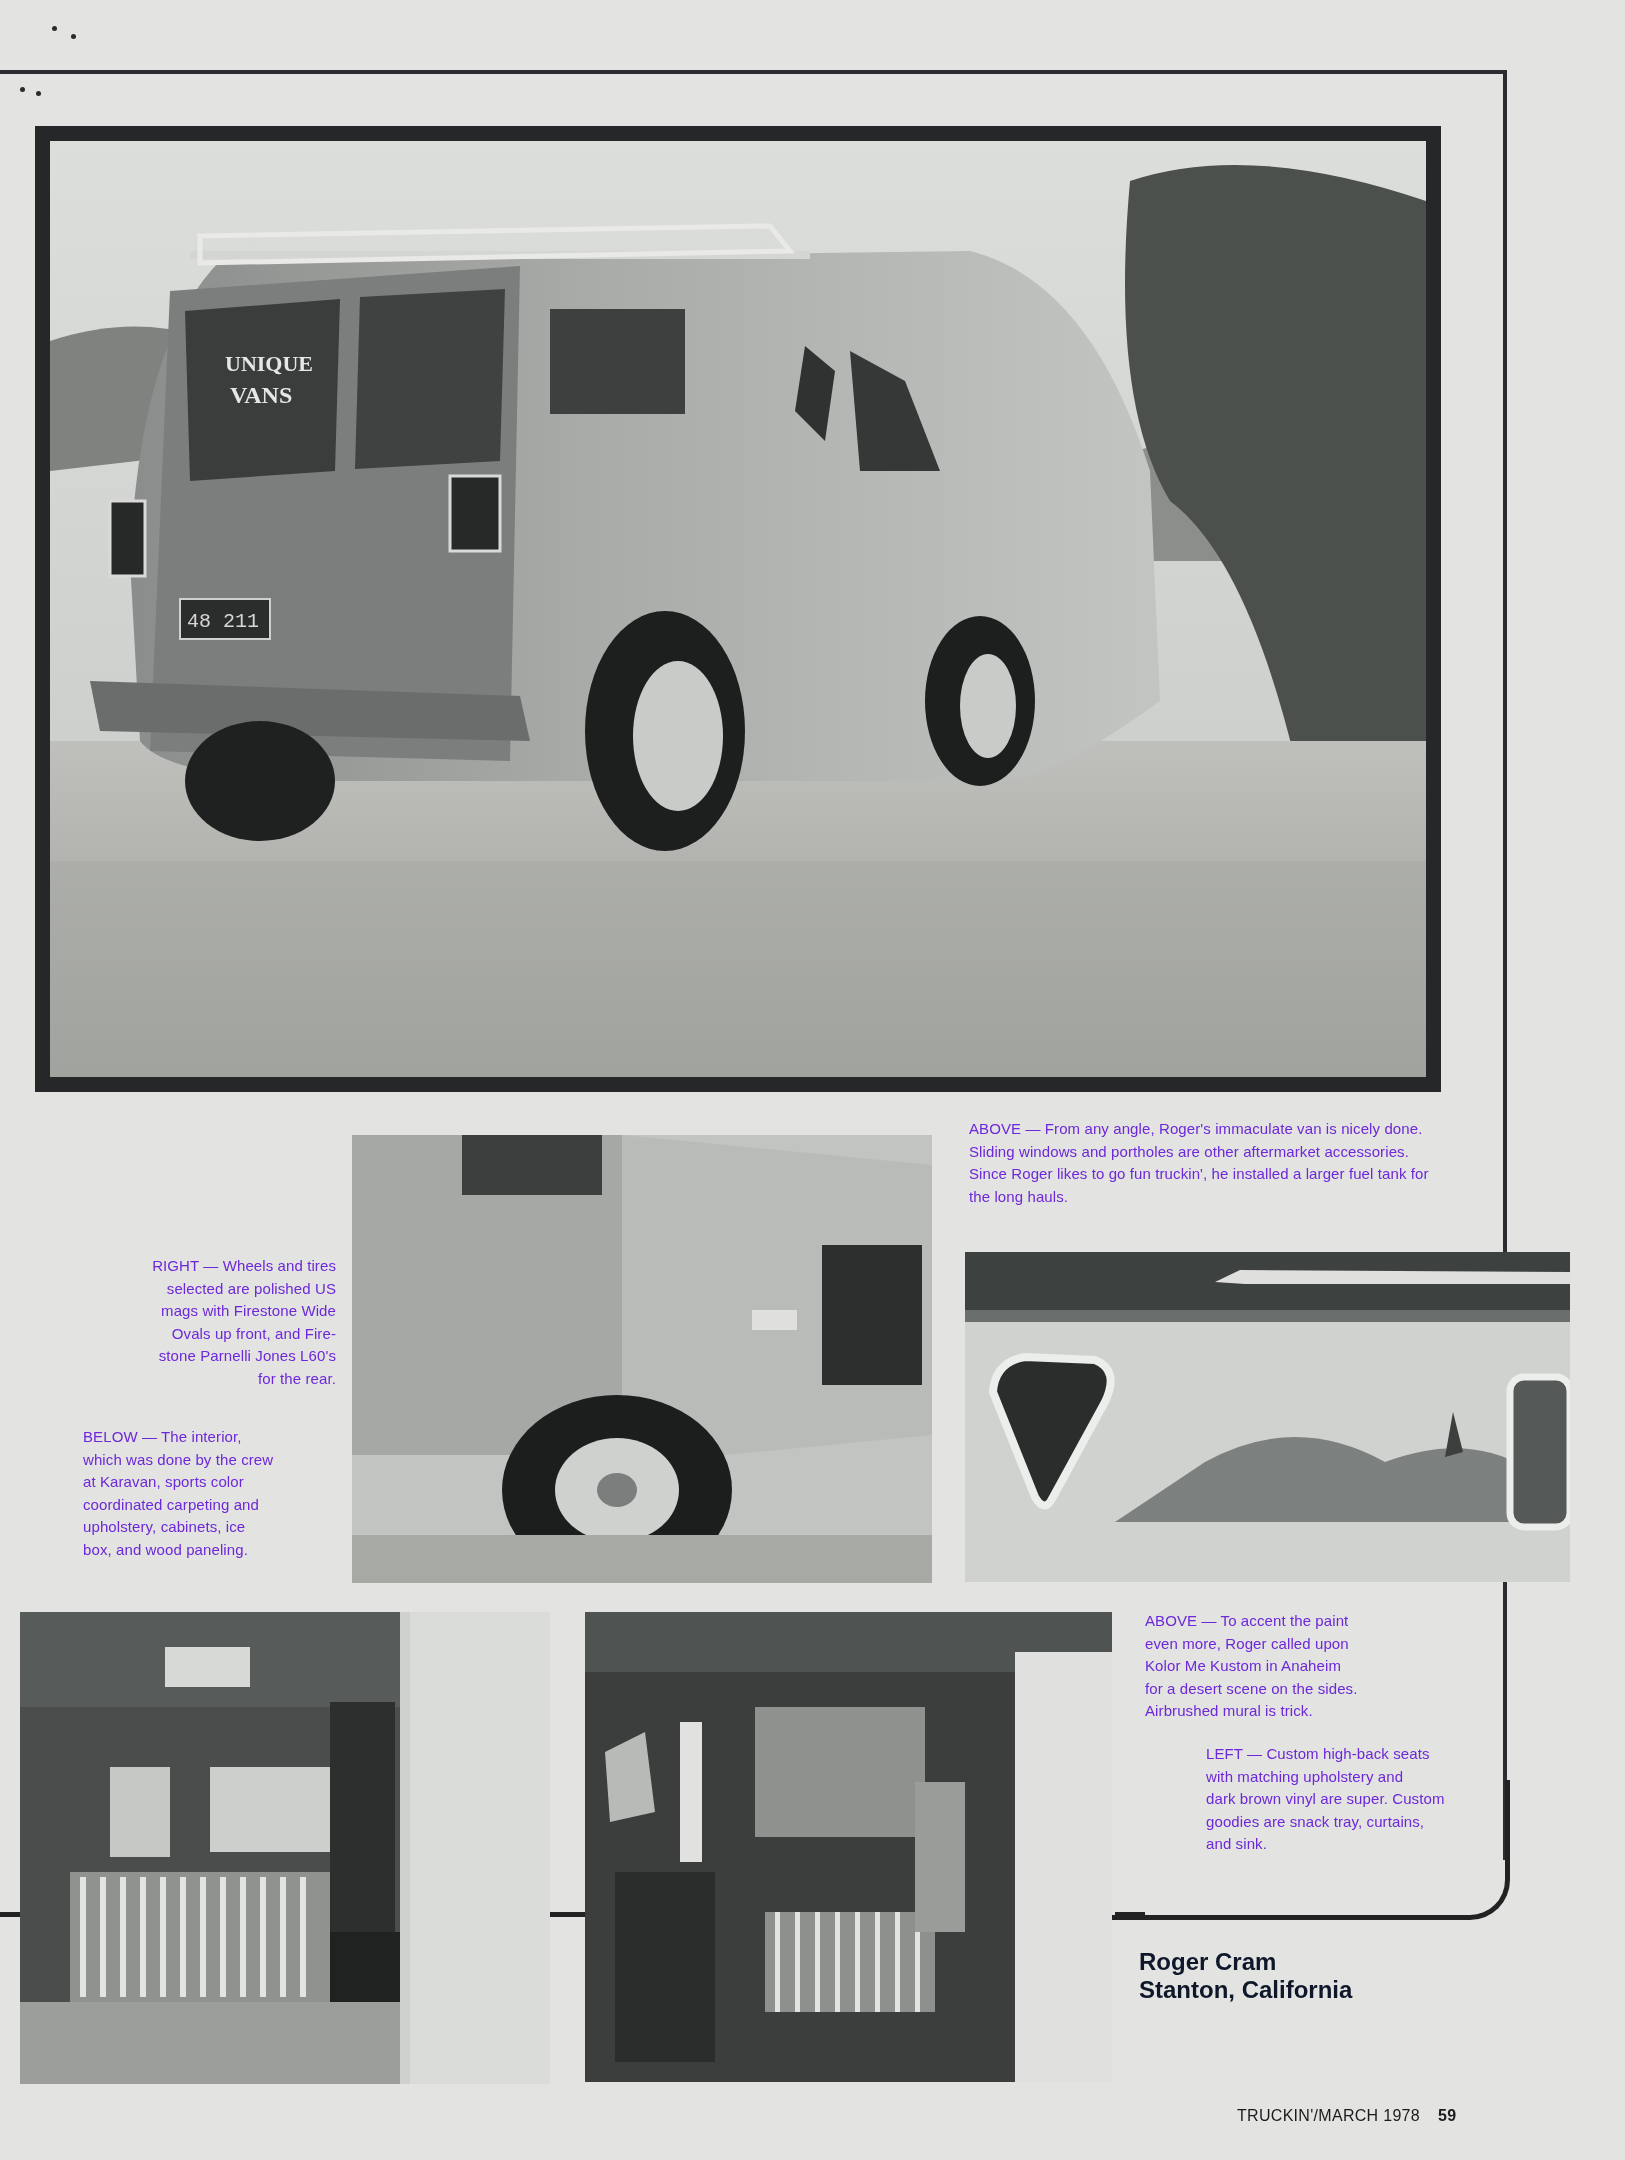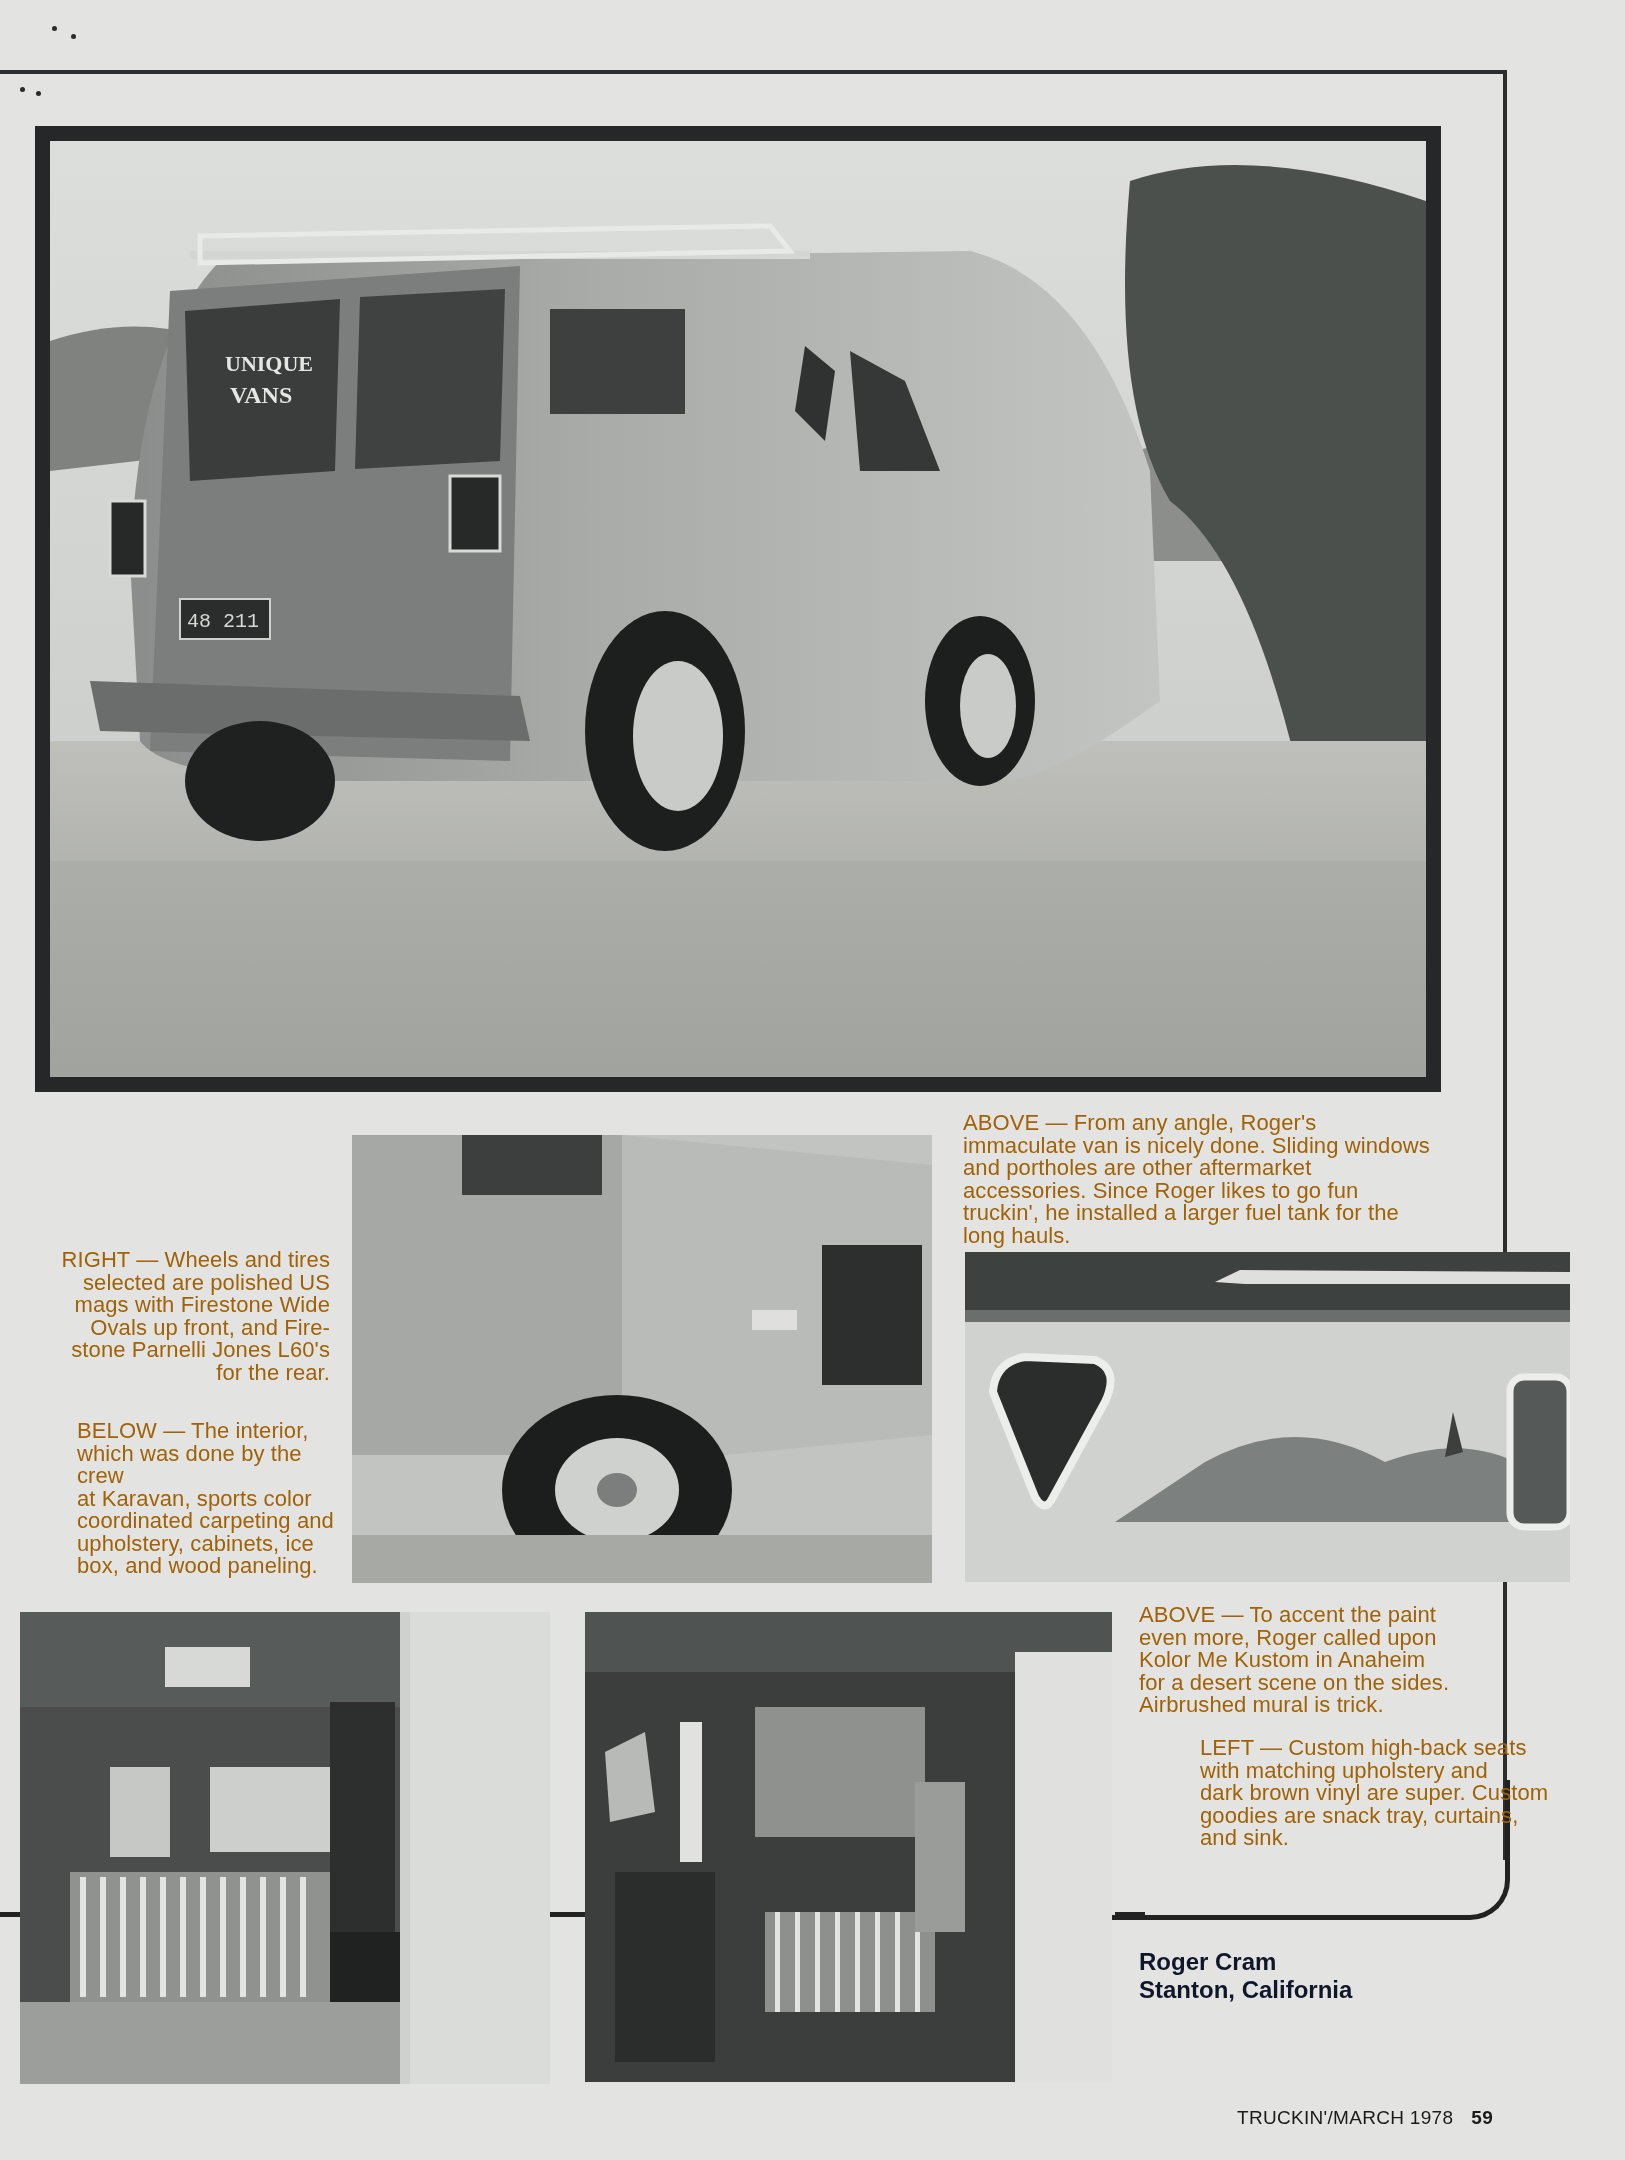--- a/index.html
+++ b/index.html
@@ -26,27 +26,27 @@
   .photo {
     position: absolute; overflow: hidden;
     background: #8e928f;
   }
   .photo-main {
     left: 35px; top: 126px; width: 1406px; height: 966px;
     border: 15px solid #252729; box-sizing: border-box;
     background: #86efac;
   }
   .caption {
-    position: absolute; font-size: 22px; line-height: 22.5px; margin: 0;
-    letter-spacing: 0.1px; color: #a16207;
+    position: absolute; font-size: 15px; line-height: 22.5px; margin: 6px;
+    letter-spacing: 0.1px; color: #6d28d9;
   }
   .caption p { margin: 0; }
   .right-align { text-align: right; }
   .owner { font-weight: bold; font-size: 24px; line-height: 28px; color: #0f172a; }
-  .footer { font-size: 19px; letter-spacing: 0.3px; color: #1b1b1b; }
+  .footer { font-size: 16px; letter-spacing: 0.3px; color: #1b1b1b; }
   .footer .pg { font-weight: bold; margin-left: 18px; }
   svg { display: block; }
 </style>
 </head>
 <body>
 
 <div class="specks">
   <span style="left:52px;top:26px"></span>
     <span style="left:71px;top:34px"></span>
   <span style="left:20px;top:87px"></span>

